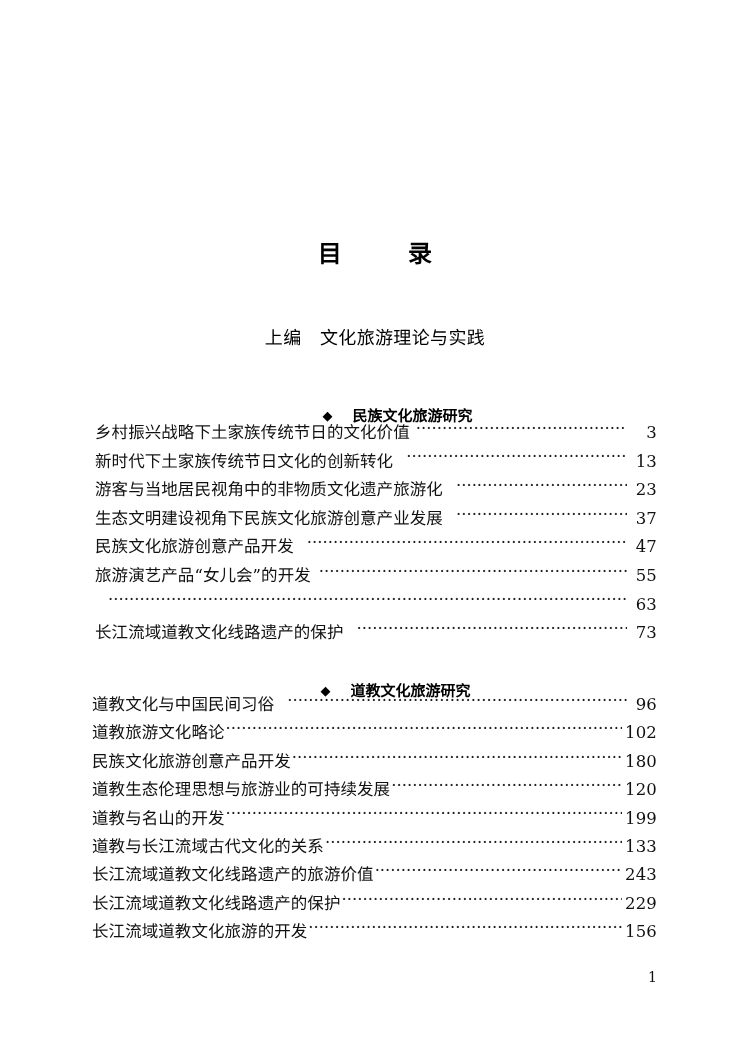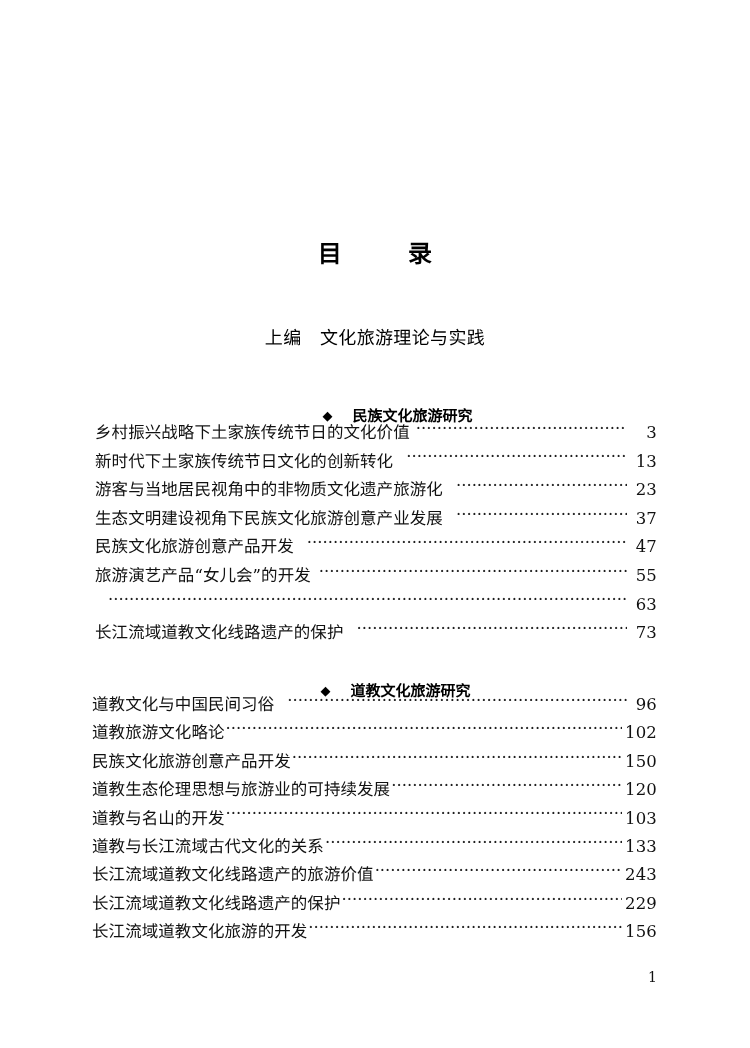--- a/index.html
+++ b/index.html
@@ -243,33 +243,33 @@
       <li class="entry">
         <span class="entry-title">道教旅游文化略论</span>
         <span class="entry-gap" style="width: 1px;"></span>
         <span class="entry-leader"></span>
         <span class="entry-page">102</span>
       </li>
       <li class="entry">
         <span class="entry-title">民族文化旅游创意产品开发</span>
         <span class="entry-gap" style="width: 1px;"></span>
         <span class="entry-leader"></span>
-        <span class="entry-page">150</span>
+        <span class="entry-page">180</span>
       </li>
       <li class="entry">
         <span class="entry-title">道教生态伦理思想与旅游业的可持续发展</span>
         <span class="entry-gap" style="width: 1px;"></span>
         <span class="entry-leader"></span>
         <span class="entry-page">120</span>
       </li>
       <li class="entry">
         <span class="entry-title">道教与名山的开发</span>
         <span class="entry-gap" style="width: 1px;"></span>
         <span class="entry-leader"></span>
-        <span class="entry-page">103</span>
+        <span class="entry-page">199</span>
       </li>
       <li class="entry">
         <span class="entry-title">道教与长江流域古代文化的关系</span>
         <span class="entry-gap" style="width: 1px;"></span>
         <span class="entry-leader"></span>
         <span class="entry-page">133</span>
       </li>
       <li class="entry">
         <span class="entry-title">长江流域道教文化线路遗产的旅游价值</span>
         <span class="entry-gap" style="width: 1px;"></span>

